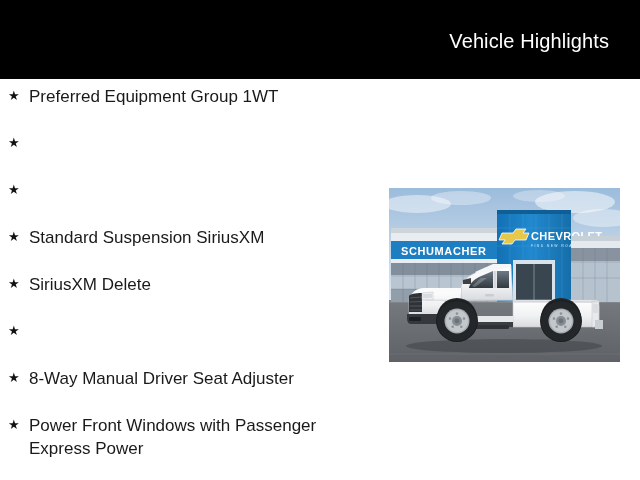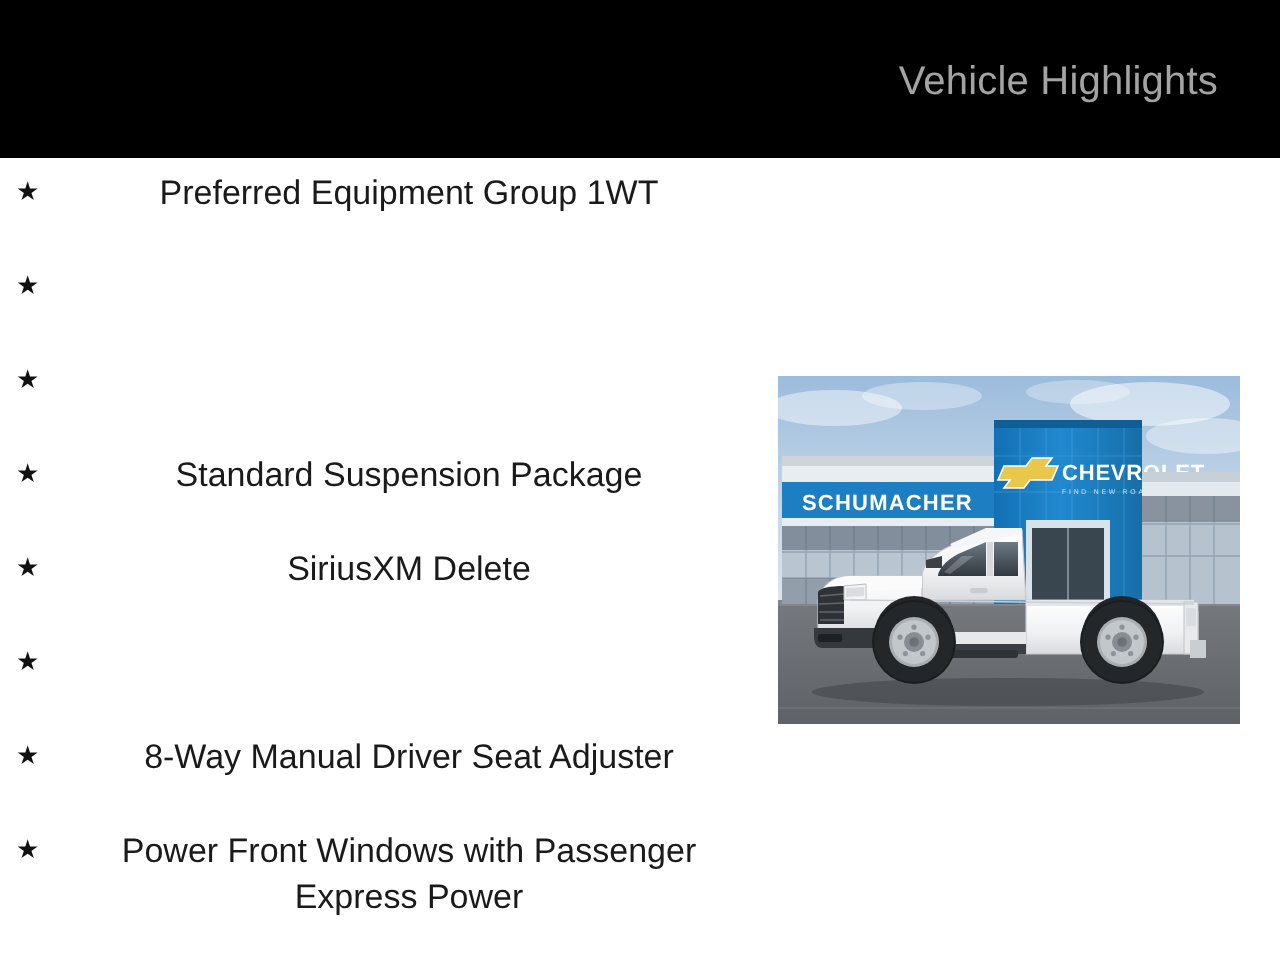--- a/index.html
+++ b/index.html
@@ -23,21 +23,21 @@
     top: 0;
     width: 640px;
     height: 79px;
     background: #000000;
     box-sizing: border-box;
   }
   .header-title {
     position: absolute;
     right: 31px;
     top: 29px;
-    color: #a3a3a3;
+    color: #ffffff;
     font-size: 20px;
     line-height: 24px;
     font-weight: 400;
     letter-spacing: 0.1px;
     white-space: nowrap;
   }
 
   
   .highlights-list {
     position: absolute;
@@ -64,21 +64,20 @@
     text-align: left;
     user-select: none;
   }
   .highlight-label {
     flex: 1 1 auto;
     color: #1a1a1a;
     font-size: 17px;
     line-height: 23px;
     font-weight: 400;
     padding-top: 2px;
-    text-align: center;
   }
 
   
   .vehicle-photo {
     position: absolute;
     left: 389px;
     top: 188px;
     width: 231px;
     height: 174px;
     overflow: hidden;
@@ -103,21 +102,21 @@
     <span class="highlight-label">Preferred Equipment Group 1WT</span>
   </li>
   <li class="highlight-item">
     <span class="bullet-star">★</span>
   </li>
   <li class="highlight-item">
     <span class="bullet-star">★</span>
   </li>
   <li class="highlight-item">
     <span class="bullet-star">★</span>
-    <span class="highlight-label">Standard Suspension Package</span>
+    <span class="highlight-label">Standard Suspension SiriusXM</span>
   </li>
   <li class="highlight-item">
     <span class="bullet-star">★</span>
     <span class="highlight-label">SiriusXM Delete</span>
   </li>
   <li class="highlight-item">
     <span class="bullet-star">★</span>
   </li>
   <li class="highlight-item">
     <span class="bullet-star">★</span>

